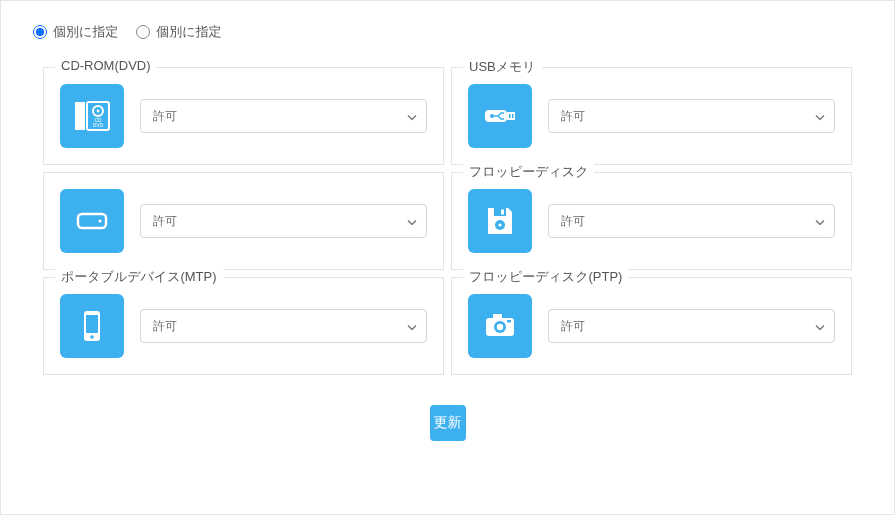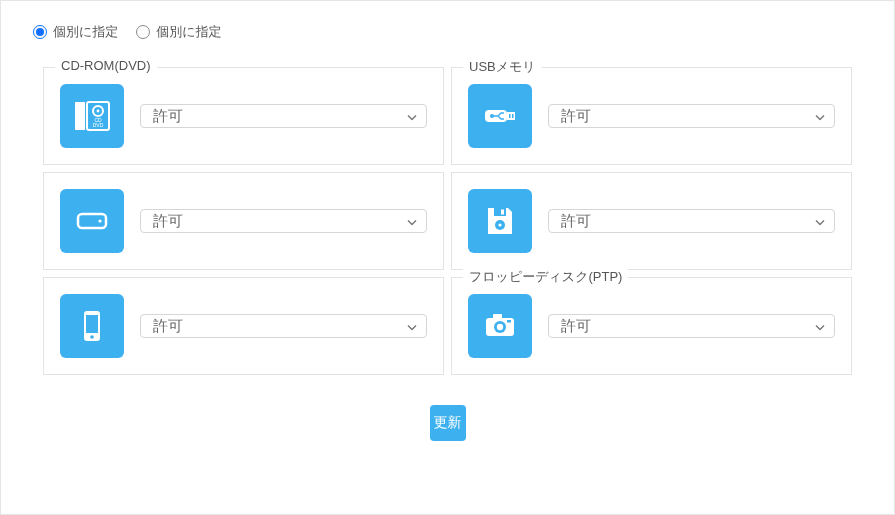--- a/index.html
+++ b/index.html
@@ -78,26 +78,26 @@
   justify-content: center;
   flex-shrink: 0;
 }
 .icon-tile svg { width: 40px; height: 40px; }
 .select-wrap {
   flex: 1;
   position: relative;
 }
 .select {
   width: 100%;
-  height: 24px;
+  height: 34px;
   border: 1px solid #d6d6d6;
   border-radius: 4px;
   background: #fff;
   padding: 0 28px 0 12px;
-  font-size: 15px;
+  font-size: 12px;
   color: #666;
   display: flex;
   align-items: center;
   cursor: pointer;
 }
 .select-chevron {
   position: absolute;
   right: 10px;
   top: 50%;
   transform: translateY(-50%);
@@ -203,20 +203,21 @@
         <span class="select-chevron">
           <svg width="10" height="6" viewBox="0 0 10 6">
               <path d="M1 1l4 4 4-4" fill="none" stroke="#777" stroke-width="1.4"></path>
             </svg>
         </span>
       </div>
     </div>
   </div>
 
   <div class="card-group">
+    <div class="card-label">フロッピーディスク</div>
     <div class="card-box">
       <div class="icon-tile">
         <svg viewBox="0 0 40 40">
           <path d="M8 7h20l4 4v22H8z" fill="#fff"></path>
           <rect x="14" y="7" width="12" height="8" fill="#3db0ef"></rect>
           <rect x="21" y="8.5" width="3" height="5" fill="#fff"></rect>
           <circle cx="20" cy="24" r="5" fill="#3db0ef"></circle>
           <circle cx="20" cy="24" r="1.6" fill="#fff"></circle>
         </svg>
       </div>
@@ -227,20 +228,21 @@
         <span class="select-chevron">
           <svg width="10" height="6" viewBox="0 0 10 6">
               <path d="M1 1l4 4 4-4" fill="none" stroke="#777" stroke-width="1.4"></path>
             </svg>
         </span>
       </div>
     </div>
   </div>
 
   <div class="card-group">
+    <div class="card-label">ポータブルデバイス(MTP)</div>
     <div class="card-box">
       <div class="icon-tile">
         <svg viewBox="0 0 40 40">
           <rect x="12" y="5" width="16" height="30" rx="3" fill="#fff"></rect>
           <rect x="14" y="9" width="12" height="18" fill="#3db0ef"></rect>
           <circle cx="20" cy="31" r="1.8" fill="#3db0ef"></circle>
         </svg>
       </div>
       <div class="select-wrap">
         <div class="select">

